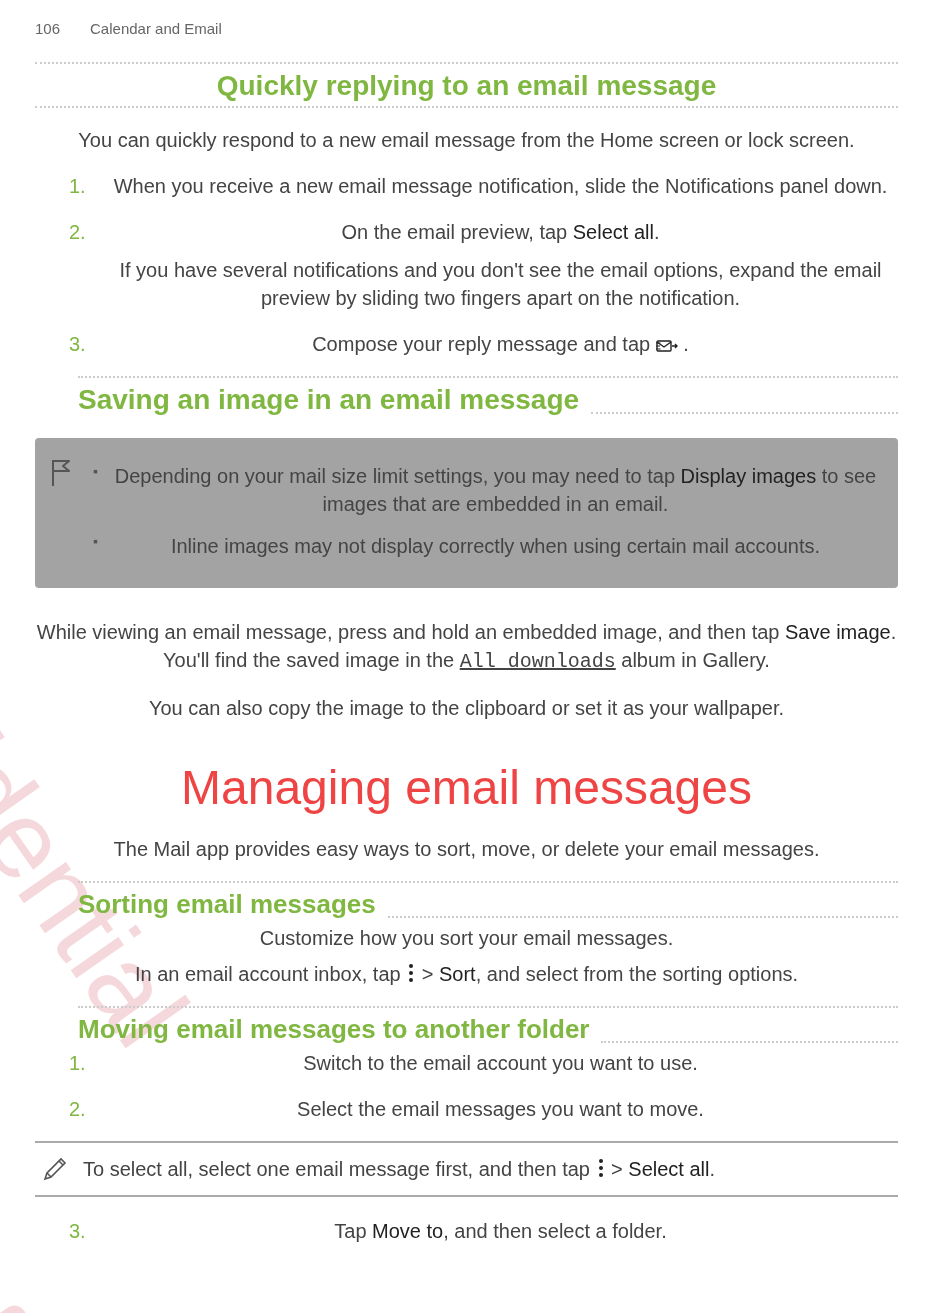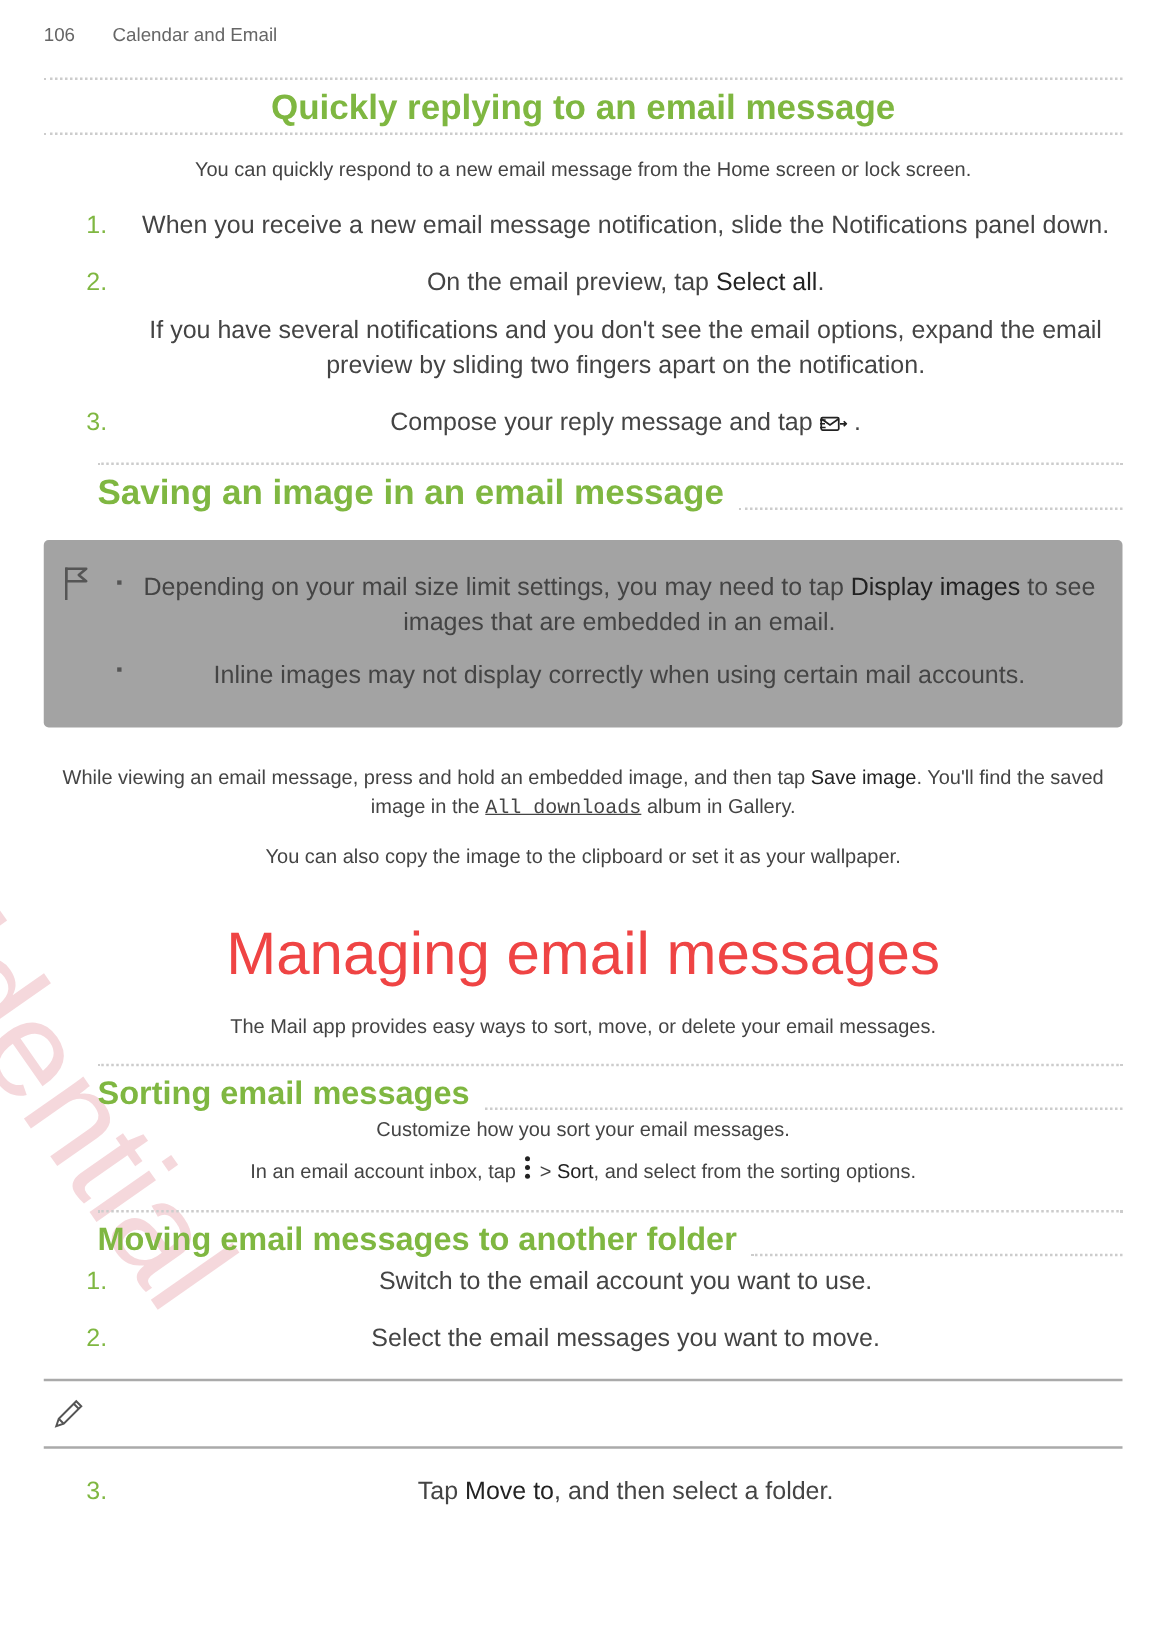--- a/index.html
+++ b/index.html
@@ -61,21 +61,21 @@
   .h2-row .rule-fill { flex: 1 1 auto; border-top: 2px dotted #ccc; align-self: flex-end; margin-bottom: 6px; }
 
   .h1 {
     color: #ef4444;
     font-size: 48px;
     font-weight: 400;
     margin: 38px 0 20px 0;
   }
 
   p.body {
-    font-size: 16px;
+    font-size: 20px;
     line-height: 1.4;
     color: #444;
     margin: 0 0 18px 0;
     font-weight: 300;
   }
 
   ol.steps { list-style: none; padding-left: 34px; margin: 0 0 8px 0; }
   ol.steps > li { position: relative; padding-left: 34px; margin-bottom: 18px; font-size: 20px; line-height: 1.4; color: #444; font-weight: 300; }
   ol.steps > li .num { position: absolute; left: 0; top: 0; color: #7fb741; font-weight: 400; }
   ol.steps > li p { margin: 10px 0 0 0; }
@@ -232,20 +232,31 @@
   </ol>
 
   <div class="tipbar">
     <span class="pencil-icon">
       <svg viewBox="0 0 28 28">
           <path d="M4 24 L6 18 L20 4 L24 8 L10 22 Z" fill="none" stroke="#555" stroke-width="1.6"></path>
           <path d="M6 18 L10 22" stroke="#555" stroke-width="1.6"></path>
           <path d="M18 6 L22 10" stroke="#555" stroke-width="1.6"></path>
         </svg>
     </span>
+    <span class="tiptext">
+      <span>To select all, select one email message first, and then tap </span>
+      <span class="inline-dots">
+        <svg viewBox="0 0 10 20">
+            <circle cx="5" cy="3" r="2" fill="#222"></circle>
+            <circle cx="5" cy="10" r="2" fill="#222"></circle>
+            <circle cx="5" cy="17" r="2" fill="#222"></circle>
+          </svg>
+      </span>
+      <span> &gt; </span><span class="strong">Select all</span><span>.</span>
+    </span>
   </div>
 
   <ol class="steps">
     <li>
       <span class="num">3.</span>
       <span>Tap </span><span class="strong">Move to</span><span>, and then select a folder.</span>
     </li>
   </ol>
 
 </div>

